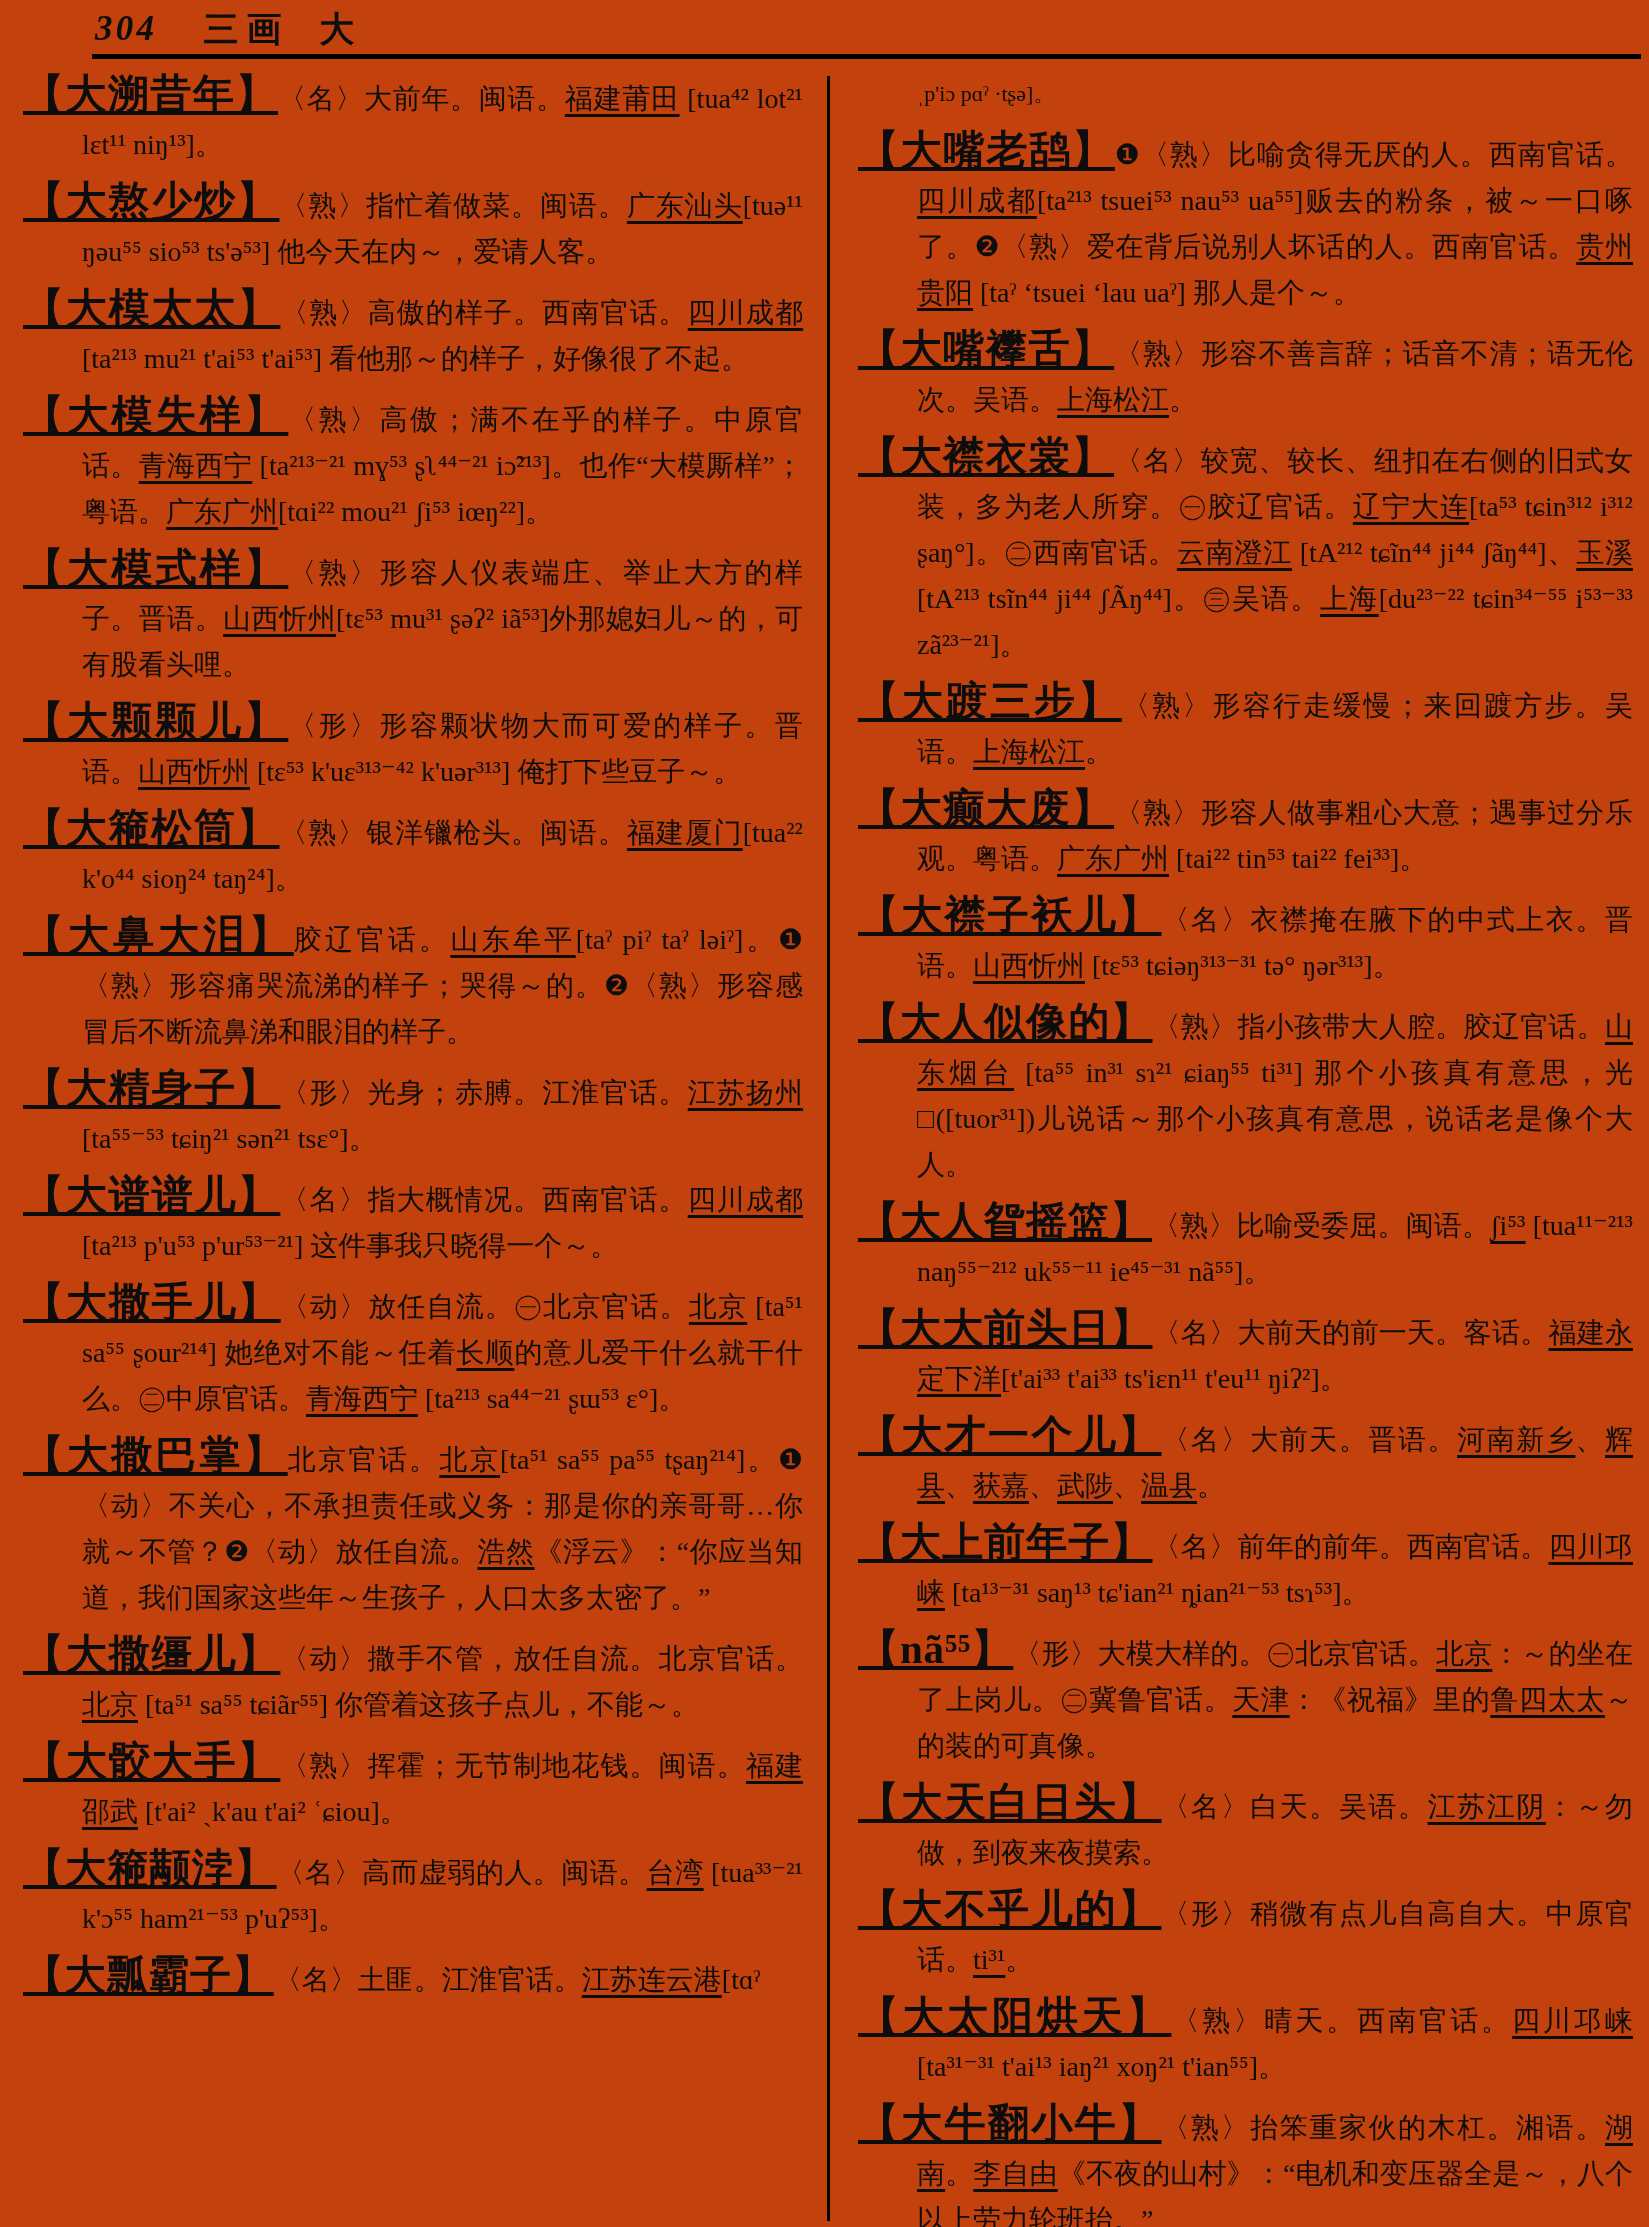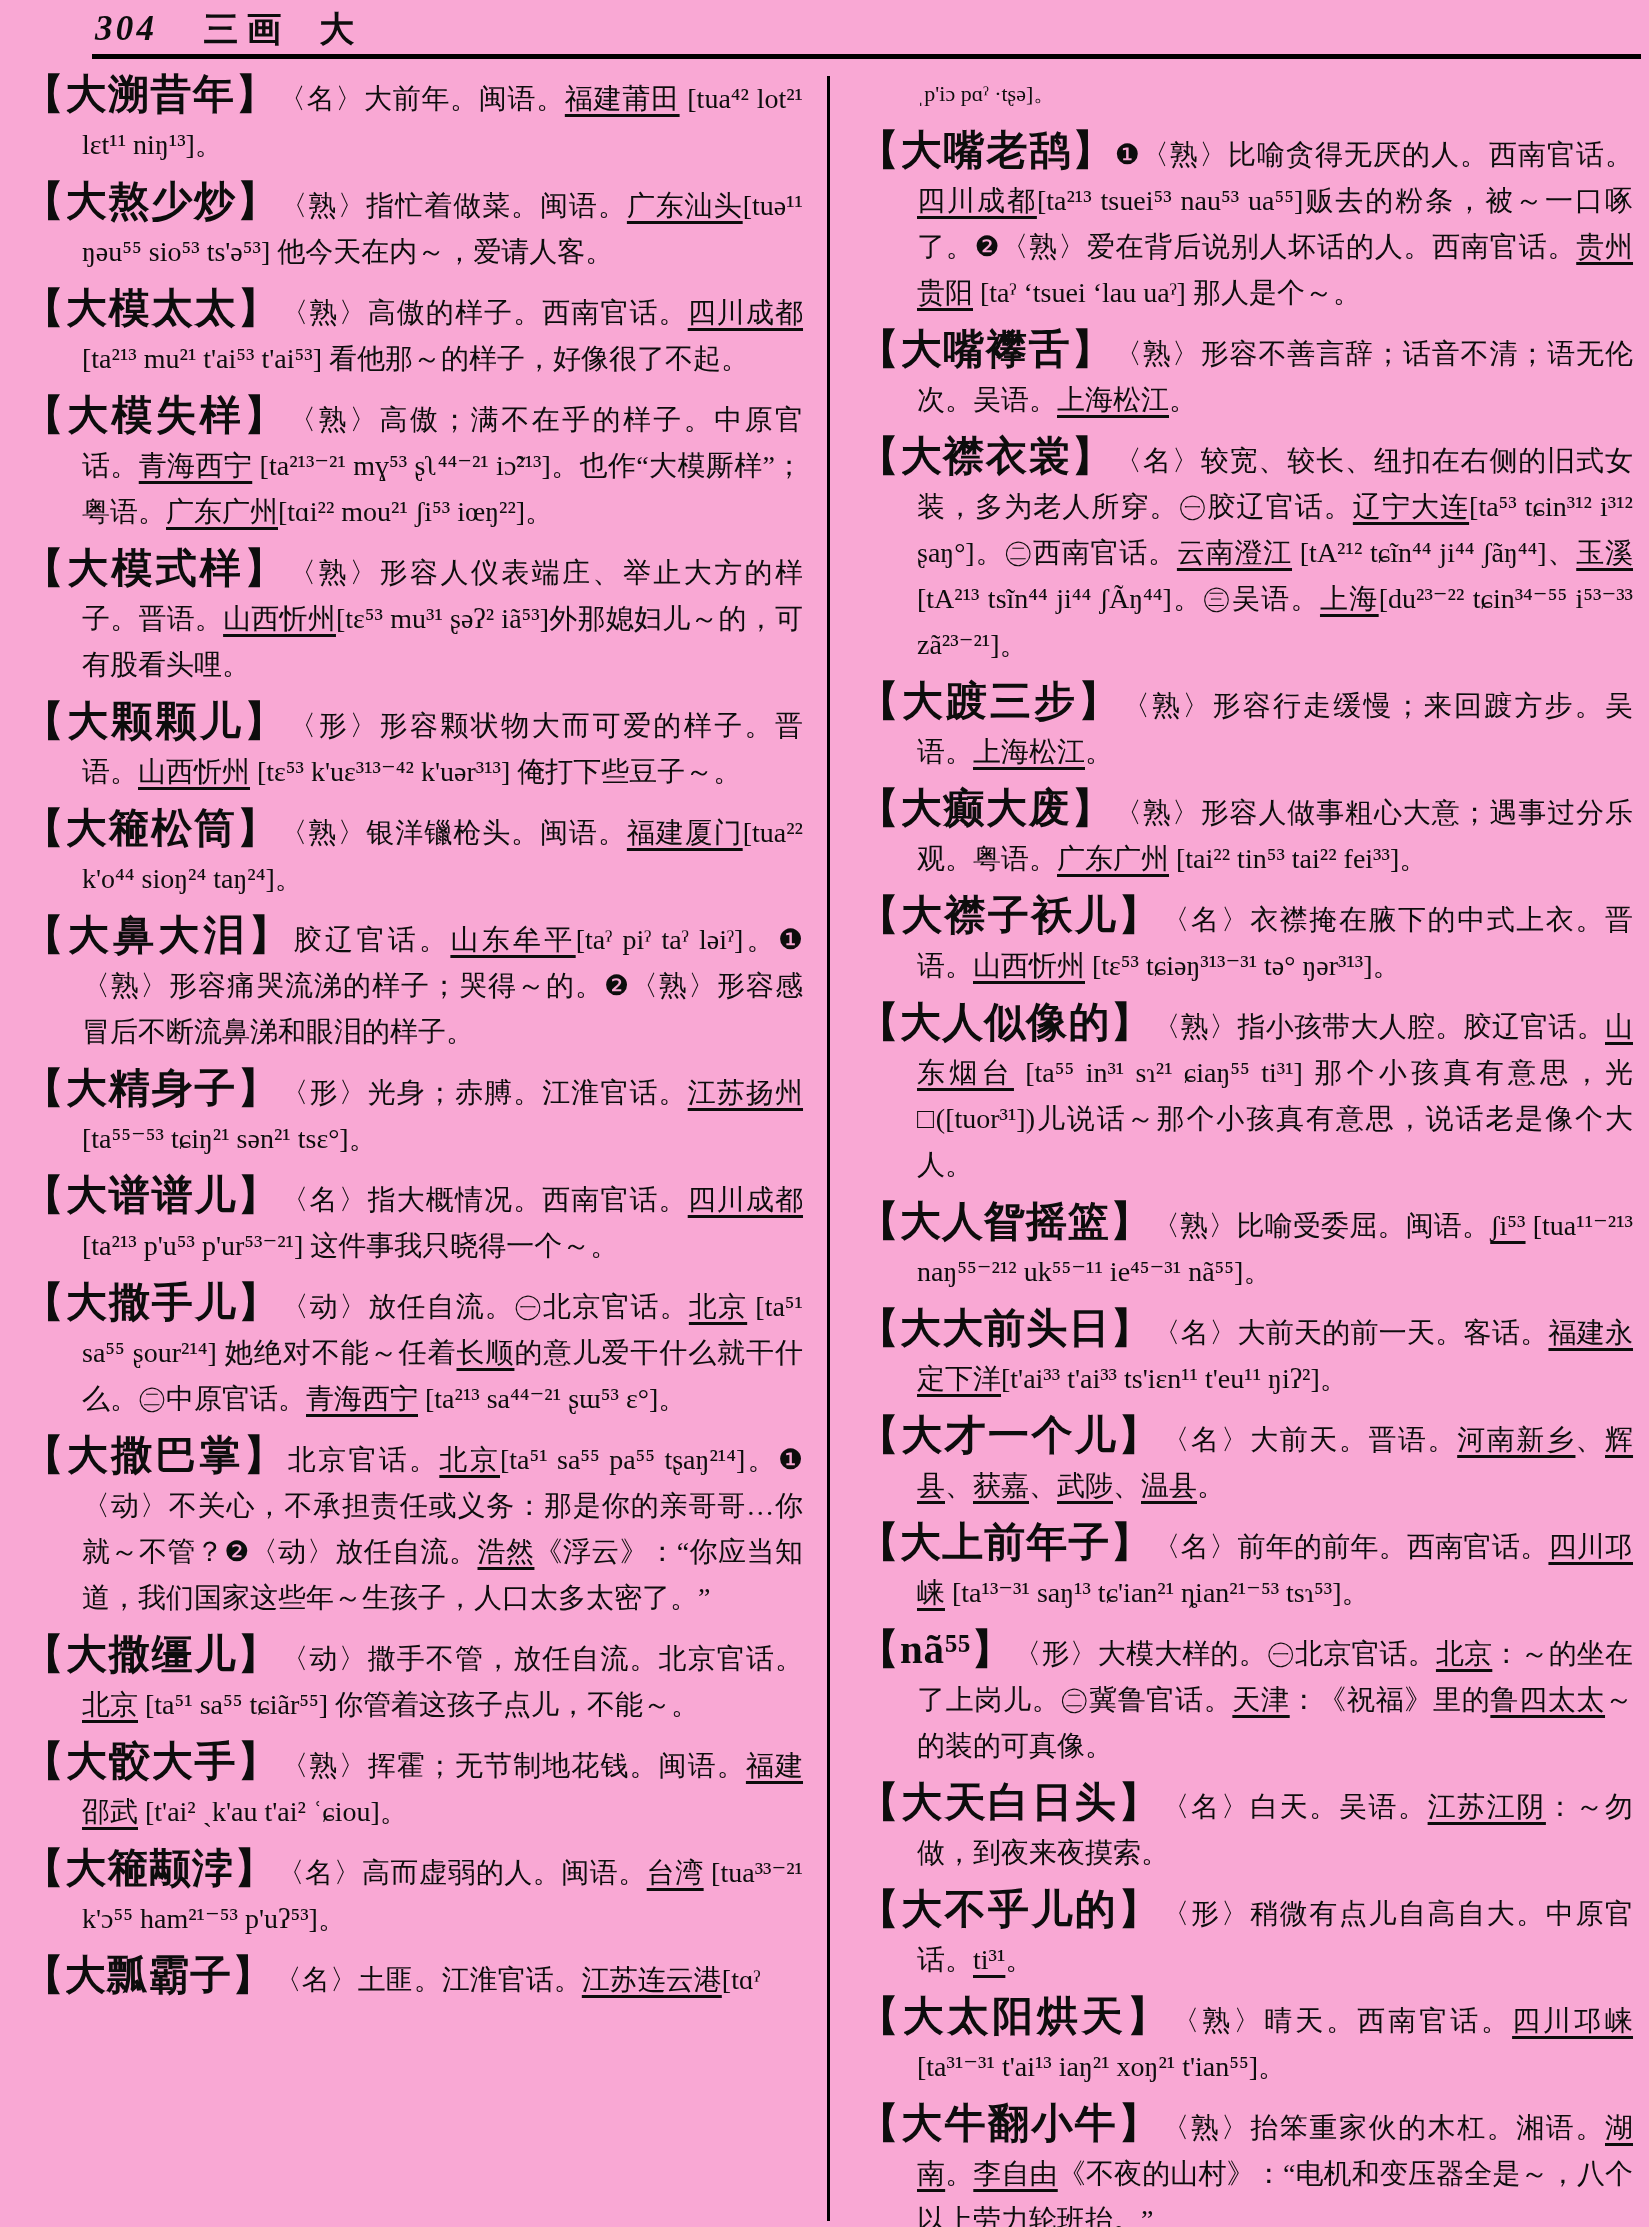--- a/index.html
+++ b/index.html
@@ -1,19 +1,19 @@
 <!DOCTYPE html>
 <html style="font-size:13.2px"><head>
 <meta charset="utf-8">
 <style>
   html,body{margin:0;padding:0;background:#e8e8e4;}
   .page{
     position:relative;
     width:1650px;height:2227px;
-    background:#f9a8d4;
+    background:#c2410c;
     color:#0d0d0d;
     font-family:"Liberation Serif","DejaVu Serif",serif;
     overflow:hidden;
   }
   .header{
     position:absolute;left:95px;top:5px;width:1543px;height:48px;
     display:flex;align-items:center;gap:46px;
     font-weight:bold;font-size:35px;
   }
   .page-num{font-style:italic;letter-spacing:3.3px;}
@@ -41,20 +41,21 @@
   }
   p.cont{
     margin:0 0 10px 0;
     padding-left:59px;text-indent:0;
     font-size:22px;line-height:46px;
   }
   .hw{
     font-size:41px;font-weight:bold;
     letter-spacing:0.8px;
     font-family:"Liberation Serif","DejaVu Serif",serif;
+    text-decoration:underline;
   }
   u{
     text-decoration-thickness:2.5px;
     text-underline-offset:5.8px;
   }
 </style>
 </head>
 <body>
 
 <div class="page">

